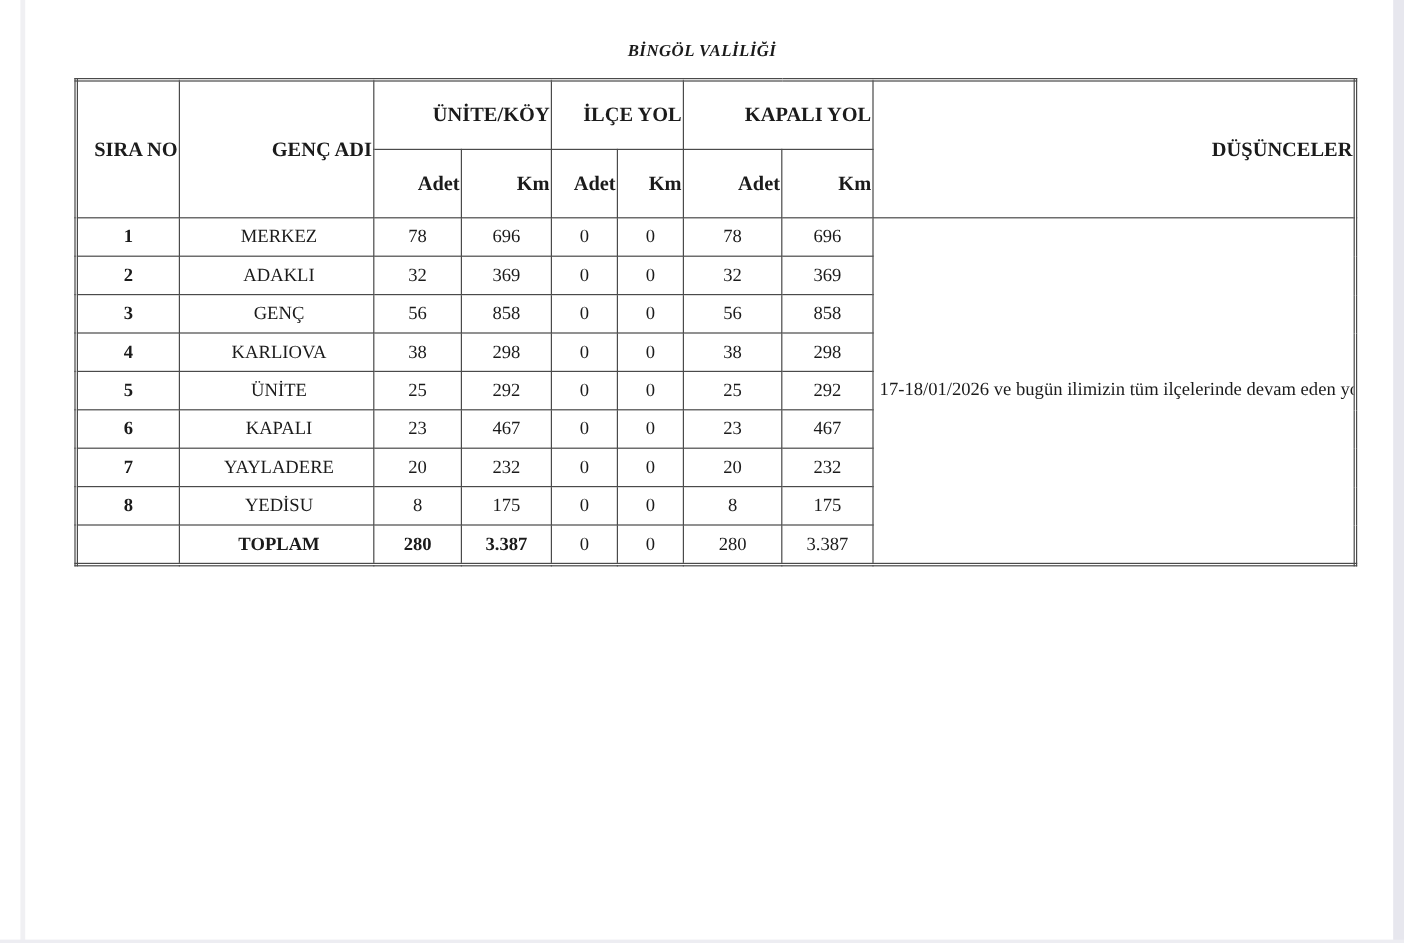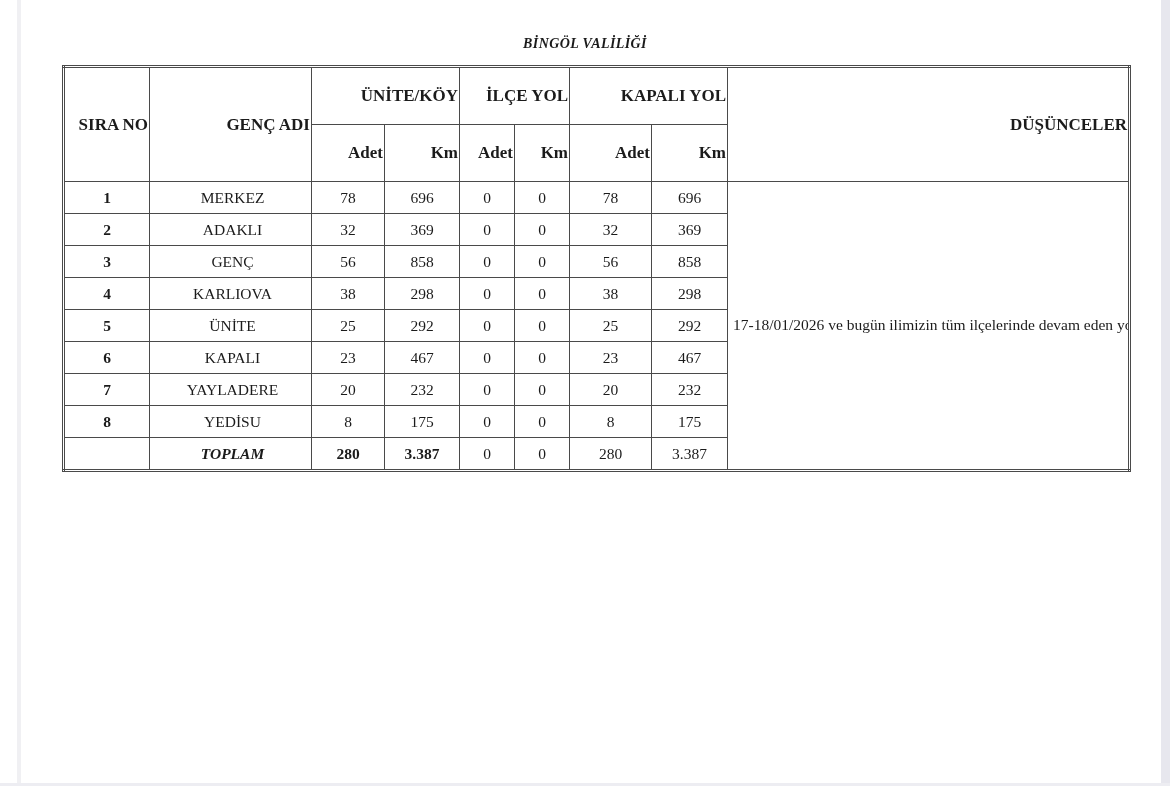--- a/index.html
+++ b/index.html
@@ -42,21 +42,21 @@
   }
   .hdr-row th{height:54px;}
   table.roads td{
     height:29px;
     font-size:15.5px;
     text-align:center;
     background:#fff;
   }
   td.sira{font-weight:bold;}
   td.district{text-align:left;padding-left:5px;}
-  td.total-label{font-weight:bold;text-align:left;padding-left:5px;font-size:16px;font-style:italic;}
+  td.total-label{font-weight:bold;text-align:left;padding-left:5px;font-size:16px;}
   td.bold{font-weight:bold;}
   td.remarks{
     text-align:left;
     vertical-align:middle;
     padding:2px 4px 2px 5px;
     font-size:15px;
     line-height:20.5px;
     white-space:normal;
   }
 </style>

